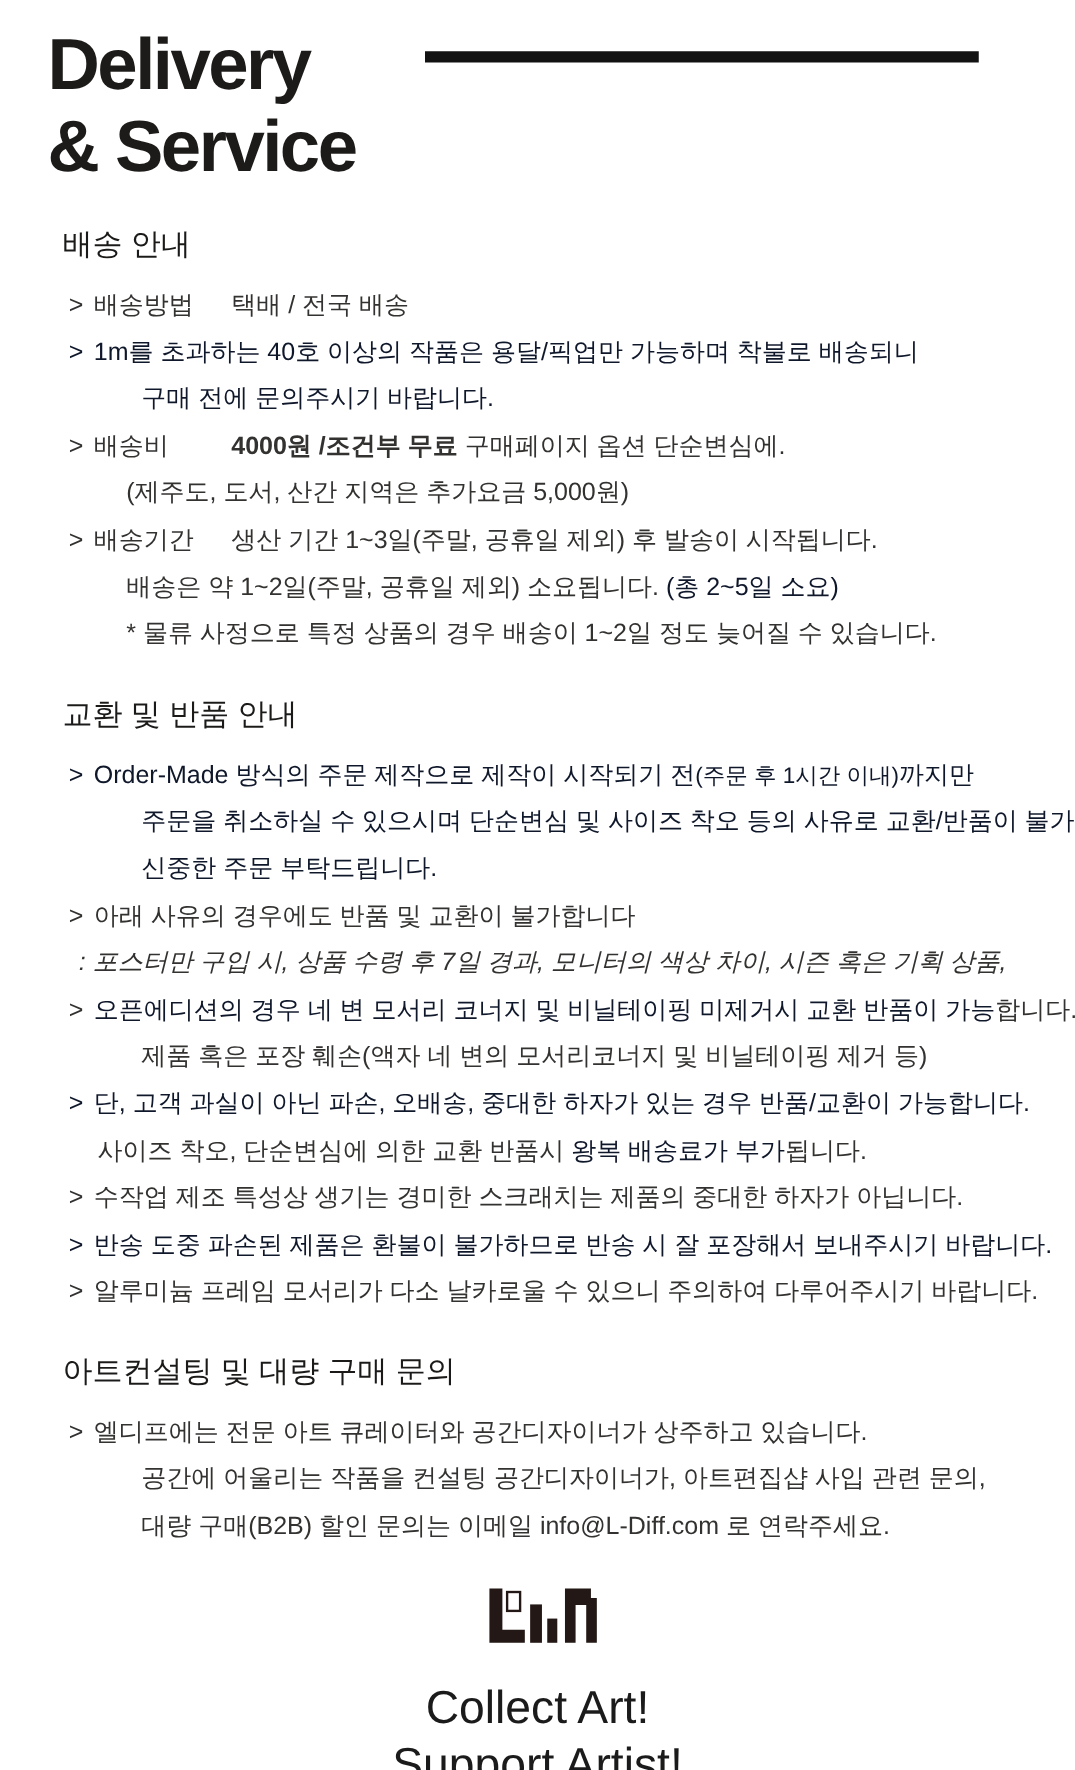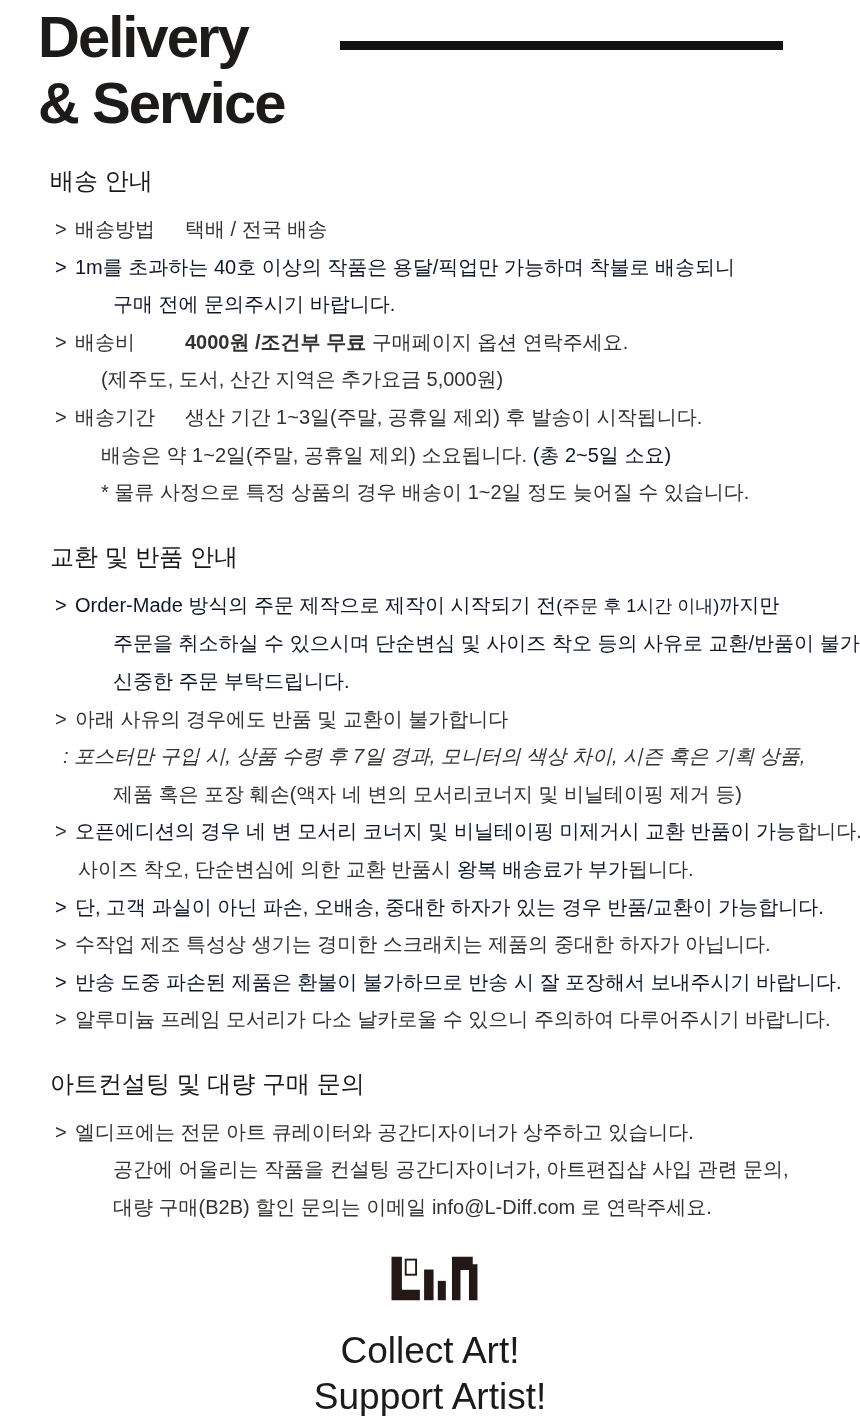--- a/index.html
+++ b/index.html
@@ -9,21 +9,21 @@
   .page {
     position: relative;
     width: 860px;
     height: 1416px;
     background: #ffffff;
     color: #333230;
     overflow: hidden;
   }
 
   
-  .masthead { position: relative; padding: 4px 0 0 38px; }
+  .masthead { position: relative; padding: 19px 0 0 38px; }
   .masthead .title-line {
     display: block;
     font-size: 58px;
     font-weight: bold;
     line-height: 66px;
     letter-spacing: -2px;
     color: #1d1b19;
   }
   .title-rule {
     position: absolute;
@@ -100,21 +100,21 @@
       </div>
 
       <div class="line indent-bullet red">
         <span class="bullet-span">&gt;</span><span>1m를 초과하는 40호 이상의 작품은 용달/픽업만 가능하며 착불로 배송되니</span>
       </div>
       <div class="line indent-text red">구매 전에 문의주시기 바랍니다.</div>
 
       <div class="line kv-row indent-bullet">
         <span class="bullet">&gt;</span>
         <span class="label">배송비</span>
-        <span class="value"><span class="bold">4000원 /조건부 무료</span><span> 구매페이지 옵션 연락주세요.</span></span>
+        <span class="value"><span class="bold">4000원 /조건부 무료</span><span> 구매페이지 옵션 단순변심에.</span></span>
       </div>
       <div class="line indent-value">(제주도, 도서, 산간 지역은 추가요금 5,000원)</div>
 
       <div class="line kv-row indent-bullet">
         <span class="bullet">&gt;</span>
         <span class="label">배송기간</span>
         <span class="value">생산 기간 1~3일(주말, 공휴일 제외) 후 발송이 시작됩니다.</span>
       </div>
       <div class="line indent-value">
         <span class="black">배송은 약 1~2일(주말, 공휴일 제외) 소요됩니다. </span><span class="red">(총 2~5일 소요)</span>
@@ -128,31 +128,31 @@
       <div class="line indent-bullet red">
         <span class="bullet-span">&gt;</span><span>Order-Made 방식의 주문 제작으로 제작이 시작되기 전</span><span class="small">(주문 후 1시간 이내)</span><span>까지만</span>
       </div>
       <div class="line indent-text red">주문을 취소하실 수 있으시며 단순변심 및 사이즈 착오 등의 사유로 교환/반품이 불가하오니</div>
       <div class="line indent-text red">신중한 주문 부탁드립니다.</div>
 
       <div class="line indent-bullet">
         <span class="bullet-span">&gt;</span><span>아래 사유의 경우에도 반품 및 교환이 불가합니다</span>
       </div>
       <div class="line indent-colon">: 포스터만 구입 시, 상품 수령 후 7일 경과, 모니터의 색상 차이, 시즌 혹은 기획 상품,</div>
-      <div class="line indent-text">제품 혹은 포장 훼손(액자 네 변의 모서리코너지 및 비닐테이핑 제거 등)</div>
-
       <div class="line indent-bullet">
         <span class="bullet-span black">&gt;</span><span class="red">오픈에디션의 경우 네 변 모서리 코너지 및 비닐테이핑 미제거시 교환 반품이 가능</span><span class="black">합니다.</span>
       </div>
+
+      <div class="line indent-text">제품 혹은 포장 훼손(액자 네 변의 모서리코너지 및 비닐테이핑 제거 등)</div>
+      <div class="line indent-bullet red">
+        <span class="bullet-span">&gt;</span><span>단, 고객 과실이 아닌 파손, 오배송, 중대한 하자가 있는 경우 반품/교환이 가능합니다.</span>
+      </div>
+
       <div class="line indent-deep">
         <span class="black">사이즈 착오, 단순변심에 의한 교환 반품시 </span><span class="red">왕복 배송료가 부가</span><span class="black">됩니다.</span>
-      </div>
-
-      <div class="line indent-bullet red">
-        <span class="bullet-span">&gt;</span><span>단, 고객 과실이 아닌 파손, 오배송, 중대한 하자가 있는 경우 반품/교환이 가능합니다.</span>
       </div>
       <div class="line indent-bullet">
         <span class="bullet-span">&gt;</span><span>수작업 제조 특성상 생기는 경미한 스크래치는 제품의 중대한 하자가 아닙니다.</span>
       </div>
       <div class="line indent-bullet red">
         <span class="bullet-span">&gt;</span><span>반송 도중 파손된 제품은 환불이 불가하므로 반송 시 잘 포장해서 보내주시기 바랍니다.</span>
       </div>
       <div class="line indent-bullet">
         <span class="bullet-span">&gt;</span><span>알루미늄 프레임 모서리가 다소 날카로울 수 있으니 주의하여 다루어주시기 바랍니다.</span>
       </div>

